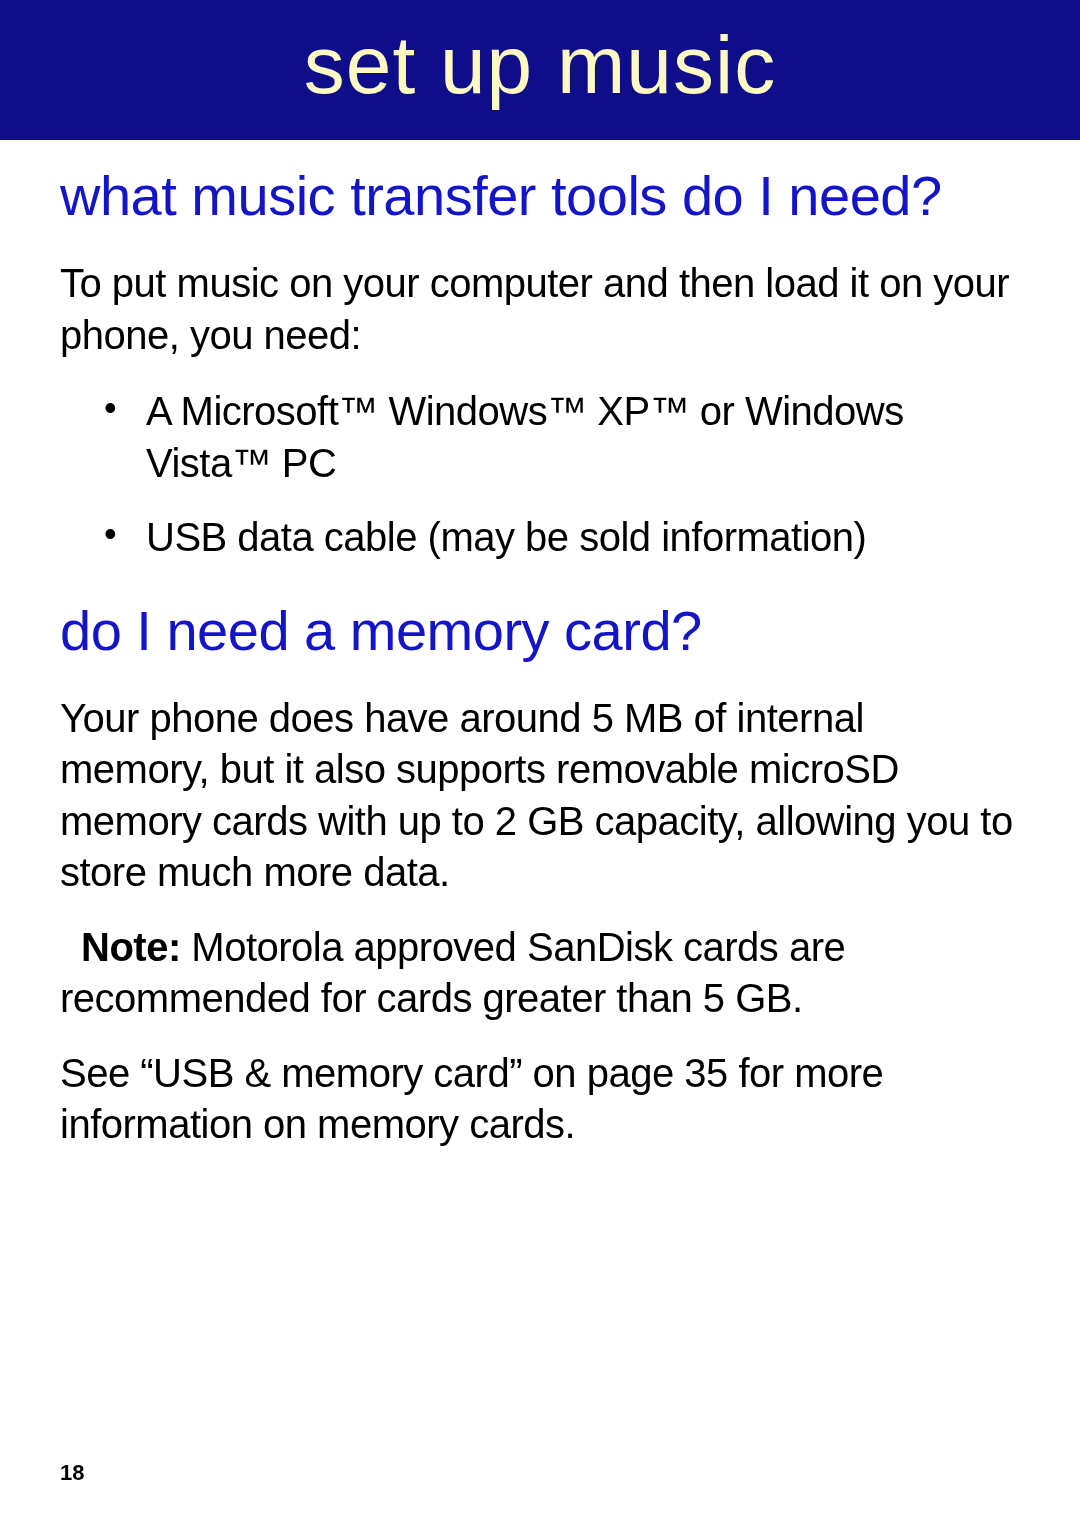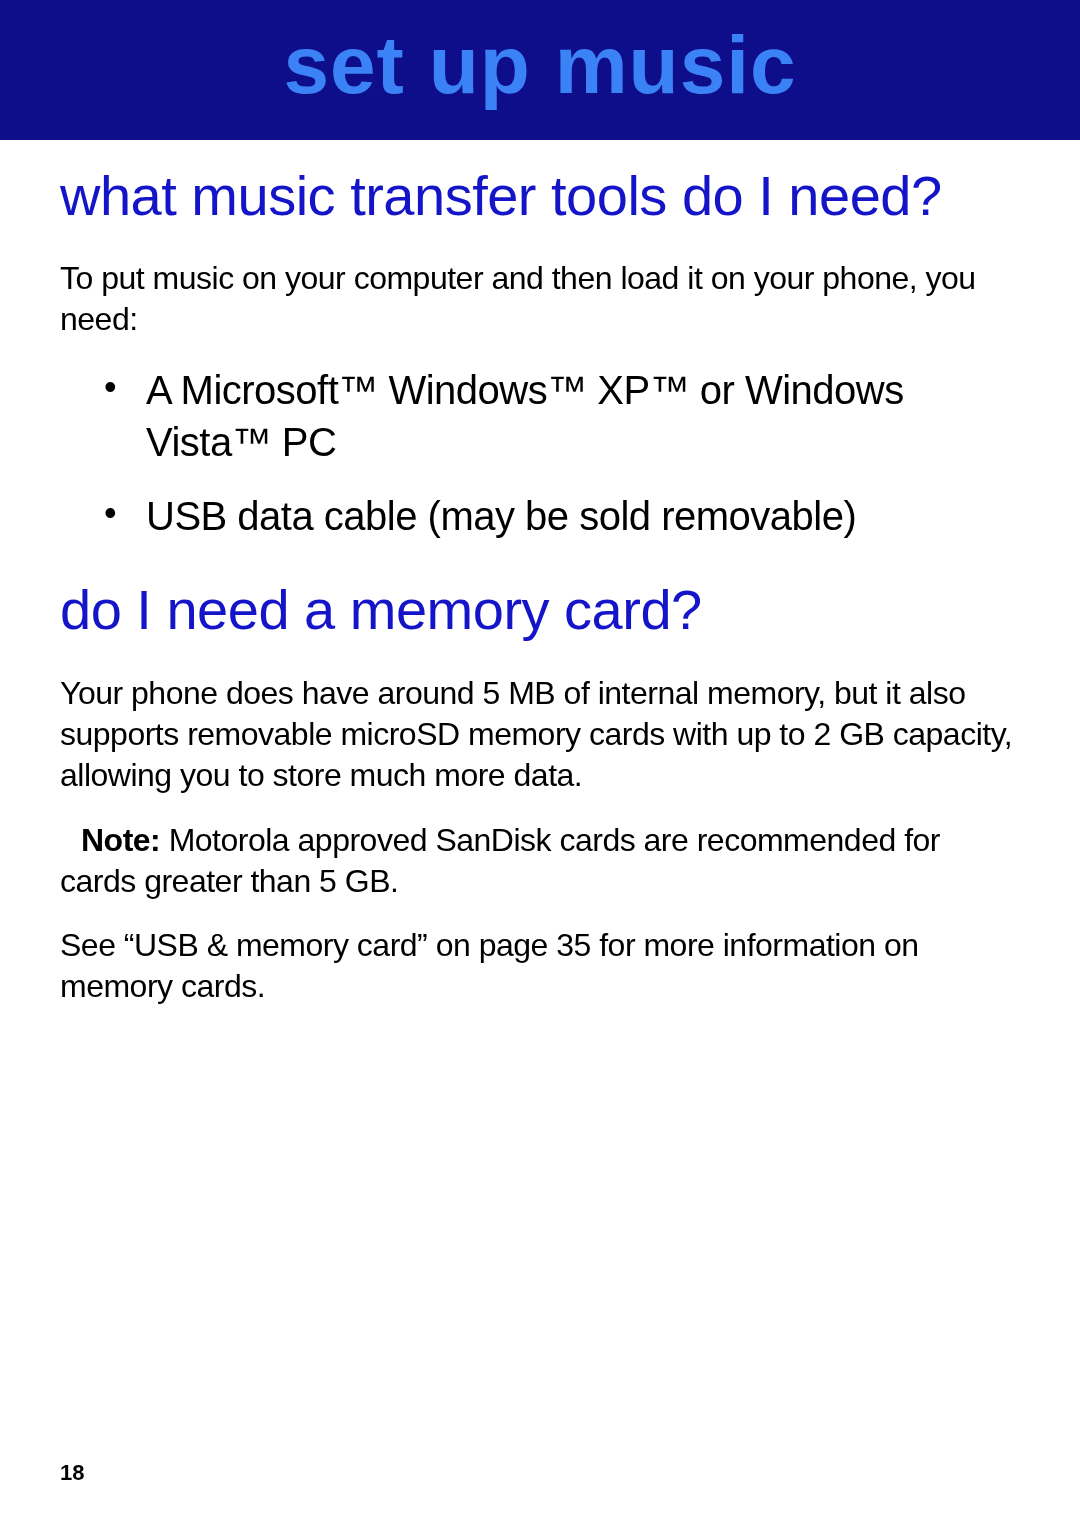--- a/index.html
+++ b/index.html
@@ -15,23 +15,23 @@
       color: #000000;
       position: relative;
     }
     .banner {
       background: #0e0e8a;
       width: 100%;
       padding: 18px 0 28px 0;
       text-align: center;
     }
     .banner-title {
-      color: #3b82f6;
+      color: #fef9c3;
       font-size: 82px;
-      font-weight: bold;
+      font-weight: normal;
       letter-spacing: 1px;
     }
     .content {
       padding: 24px 60px 0 60px;
     }
     .tagline {
       font-style: italic;
       font-weight: bold;
       font-size: 33px;
       color: #000000;
@@ -39,21 +39,21 @@
     }
     .section-heading {
       color: #1414c8;
       font-size: 56px;
       font-weight: normal;
       line-height: 1.15;
       margin-bottom: 30px;
       letter-spacing: -0.5px;
     }
     .body-text {
-      font-size: 32px;
+      font-size: 40px;
       line-height: 1.28;
       color: #000000;
       margin-bottom: 24px;
       letter-spacing: -0.5px;
     }
     .bullet-list {
       list-style: none;
       padding-left: 86px;
       margin-bottom: 36px;
     }
@@ -95,21 +95,21 @@
 </div>
 
 <div class="content">
 
   <h2 class="section-heading">what music transfer tools do I need?</h2>
 
   <p class="body-text">To put music on your computer and then load it on your phone, you need:</p>
 
   <ul class="bullet-list">
     <li>A Microsoft™ Windows™ XP™ or Windows Vista™ PC</li>
-    <li>USB data cable (may be sold removable)</li>
+    <li>USB data cable (may be sold information)</li>
   </ul>
 
   <h2 class="section-heading section2-heading">do I need a memory card?</h2>
 
   <p class="body-text">Your phone does have around 5 MB of internal memory, but it also supports removable microSD memory cards with up to 2 GB capacity, allowing you to store much more data.</p>
 
   <p class="body-text">
     <span class="note-label">Note: </span><span>Motorola approved SanDisk cards are recommended for cards greater than 5 GB.</span>
   </p>
 

